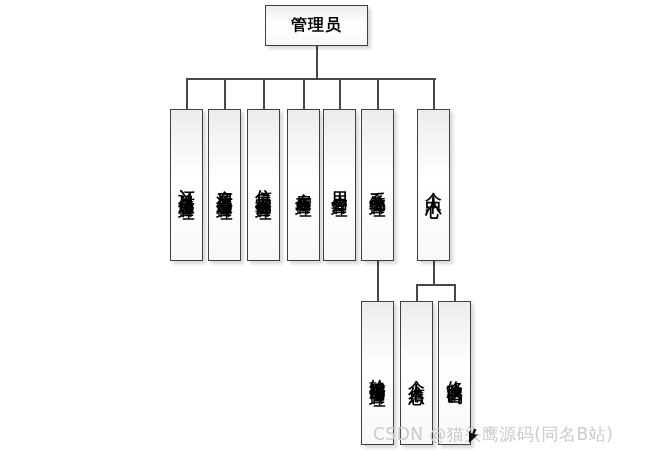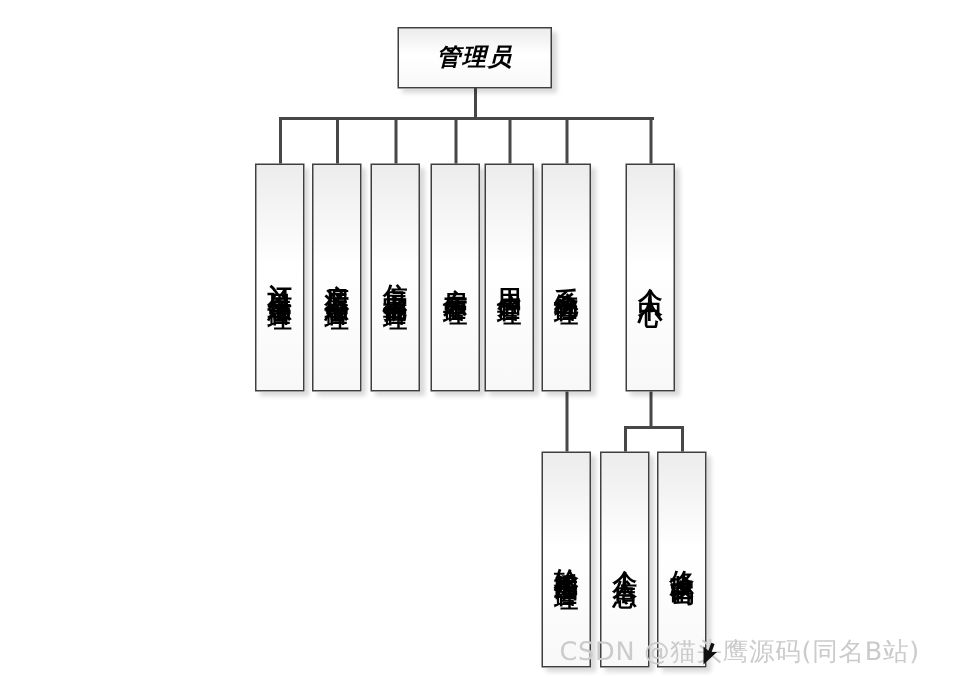--- a/index.html
+++ b/index.html
@@ -21,25 +21,24 @@
     border: 1.5px solid #3f3f3f;
     background: linear-gradient(180deg, #ececec 0%, #ffffff 45%, #f8f8f8 100%);
     box-shadow: 3px 3px 3px rgba(0,0,0,0.15);
     display: flex;
     align-items: center;
     justify-content: center;
     color: #000000;
     font-weight: bold;
   }
   .root {
-    left: 265px; top: 18px;
+    left: 265px; top: 5px;
     width: 103px; height: 41px;
     font-size: 16px;
     letter-spacing: 1px;
-    font-style: italic;
   }
   .vbox {
     width: 33px;
   }
   .row1 { top: 109px; height: 152px; }
   .row2 { top: 301px; height: 144px; }
   .n1 { left: 170px; }
   .n2 { left: 208px; }
   .n3 { left: 247px; }
   .n4 { left: 287px; }

